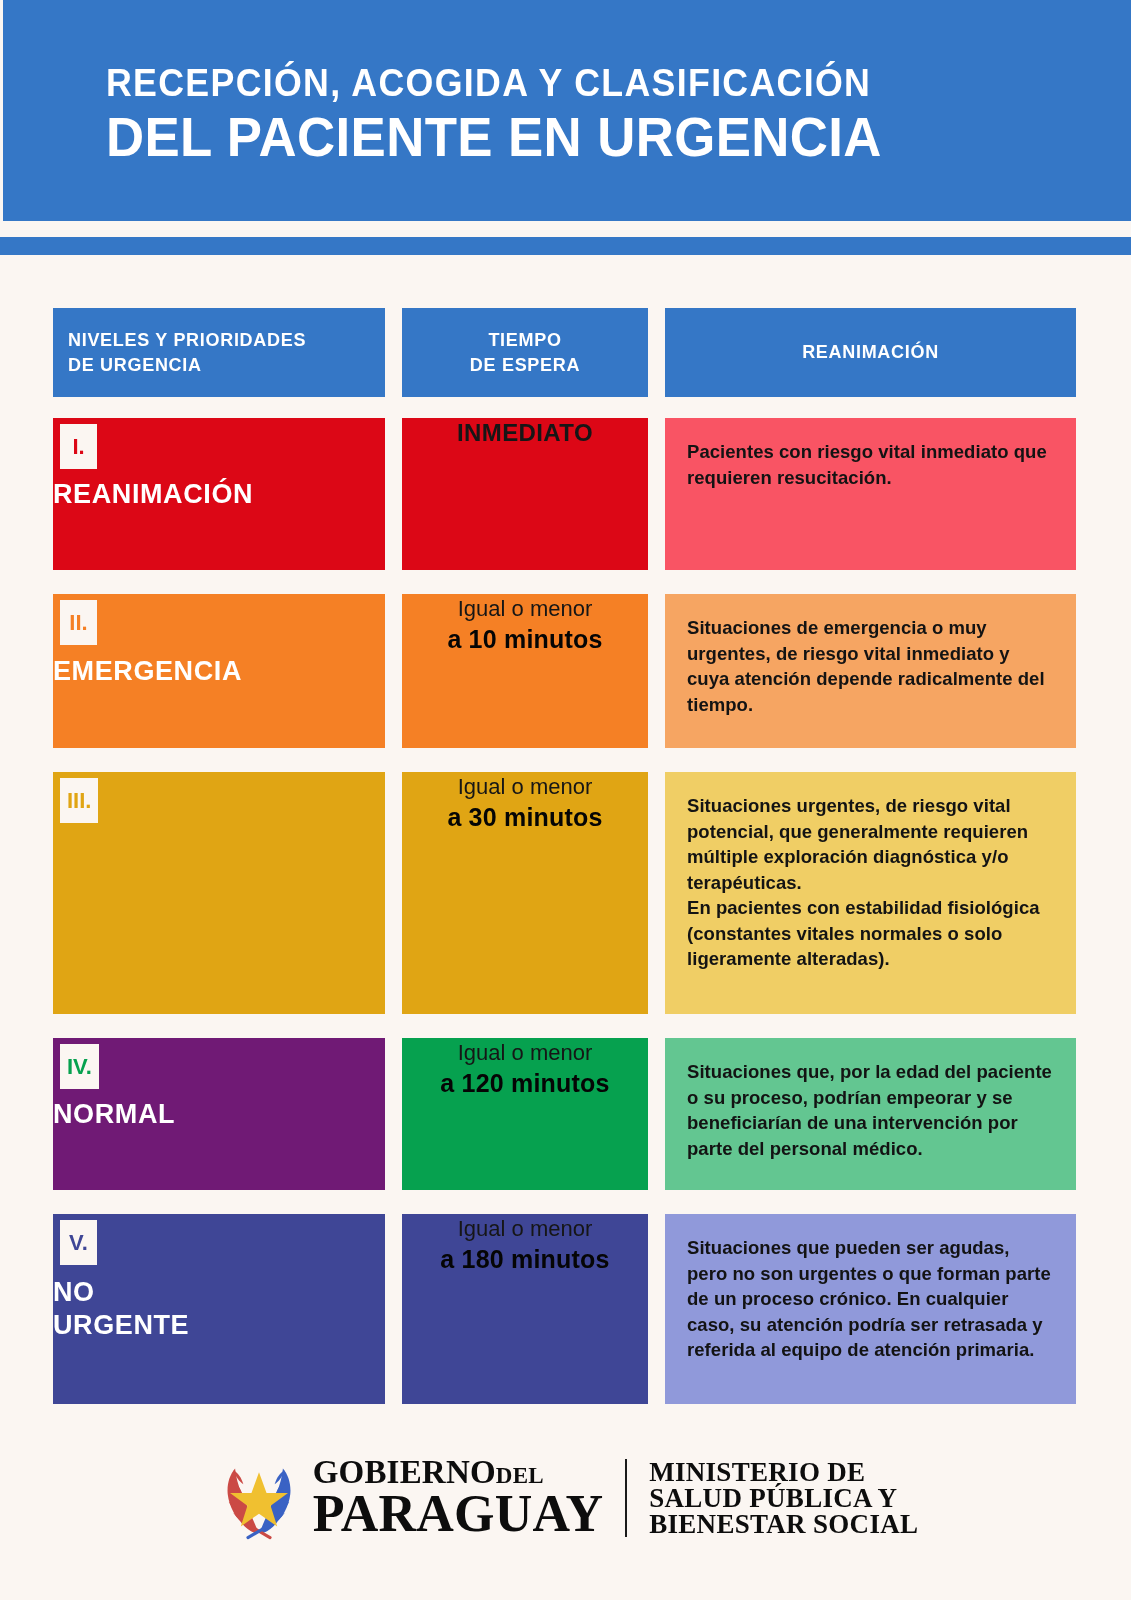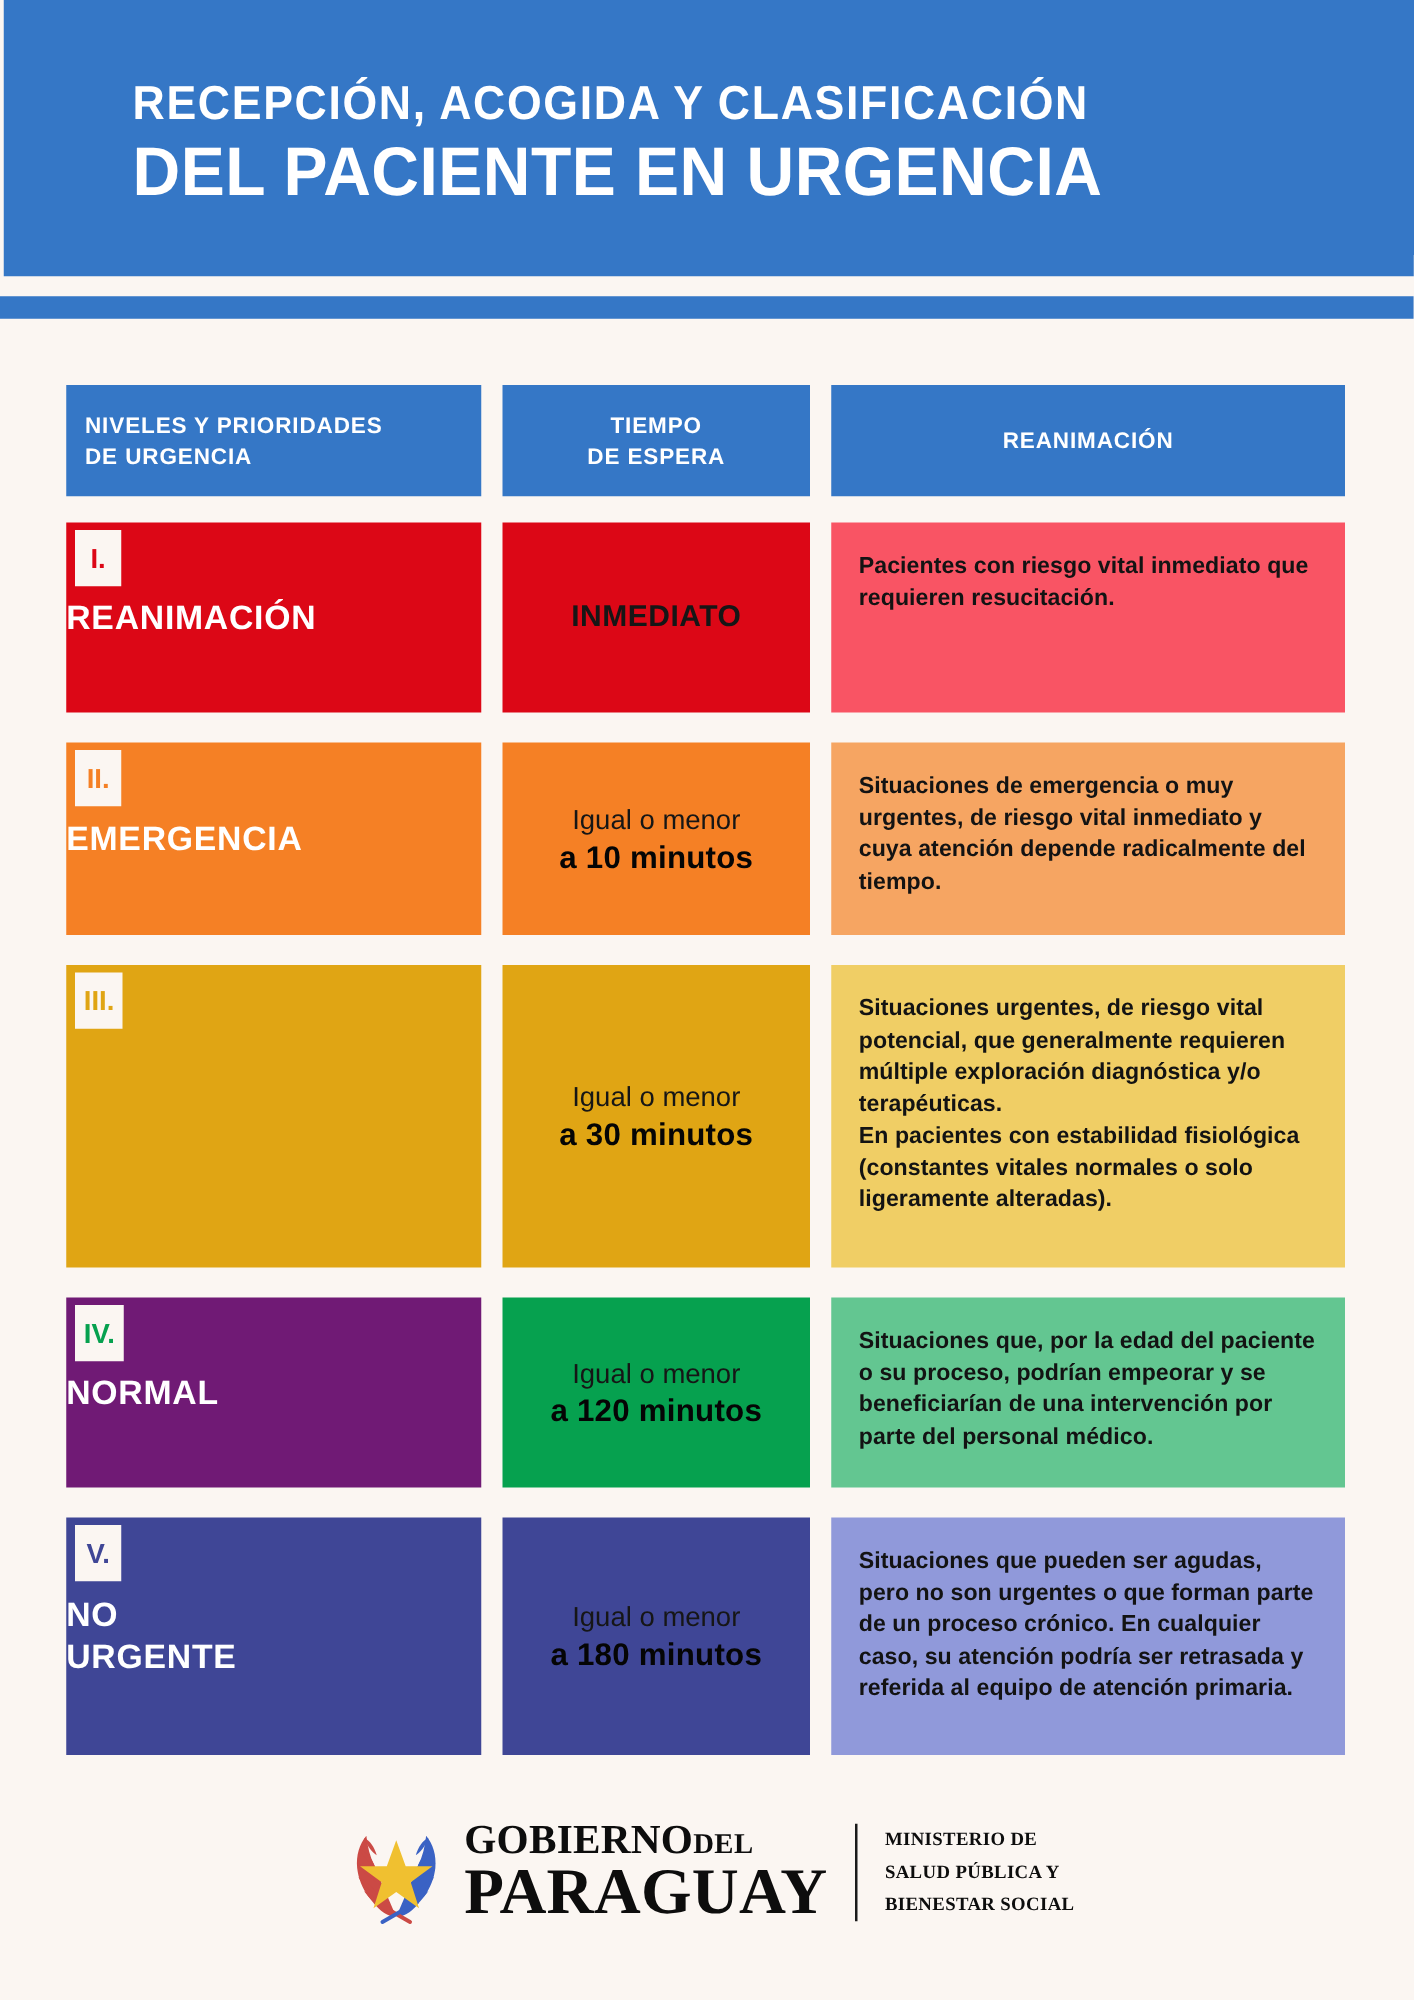--- a/index.html
+++ b/index.html
@@ -99,21 +99,21 @@
     color:#FFFFFF;
     font-weight:bold;
     font-size:27px;
     letter-spacing:0.6px;
     line-height:33px;
     padding-right:12px;
   }
   .time-cell{
     height:100%;
     display:flex;flex-direction:column;
-    align-items:center;justify-content:center;
+    align-items:center;
     text-align:center;
     box-sizing:border-box;
   }
   .time-l1{
     color:#161616;
     font-size:22px;
     font-weight:400;
     line-height:30px;
   }
   .time-l1.solo{
@@ -160,21 +160,21 @@
   }
   .gob-l1{font-size:33px;font-weight:bold;letter-spacing:0.2px;white-space:nowrap;}
   .gob-l1 .small{font-size:23px;letter-spacing:0.3px;}
   .gob-l2{font-size:52px;font-weight:bold;letter-spacing:0.2px;white-space:nowrap;}
   .vline{
     width:2px;height:78px;background:#1A1A1A;margin:0 22px 0 22px;
   }
   .min-text{
     color:#0D0D0D;
     font-family:"Liberation Serif", serif;
-    font-size:15px;font-weight:bold;line-height:26px;letter-spacing:0.3px;
+    font-size:27px;font-weight:bold;line-height:26px;letter-spacing:0.3px;
   }
 </style>
 </head>
 <body>
 
 <div class="header-band">
   <div class="header-inner">
     <div class="title-line1">RECEPCIÓN, ACOGIDA Y CLASIFICACIÓN</div>
     <div class="title-line2">DEL PACIENTE EN URGENCIA</div>
   </div>

